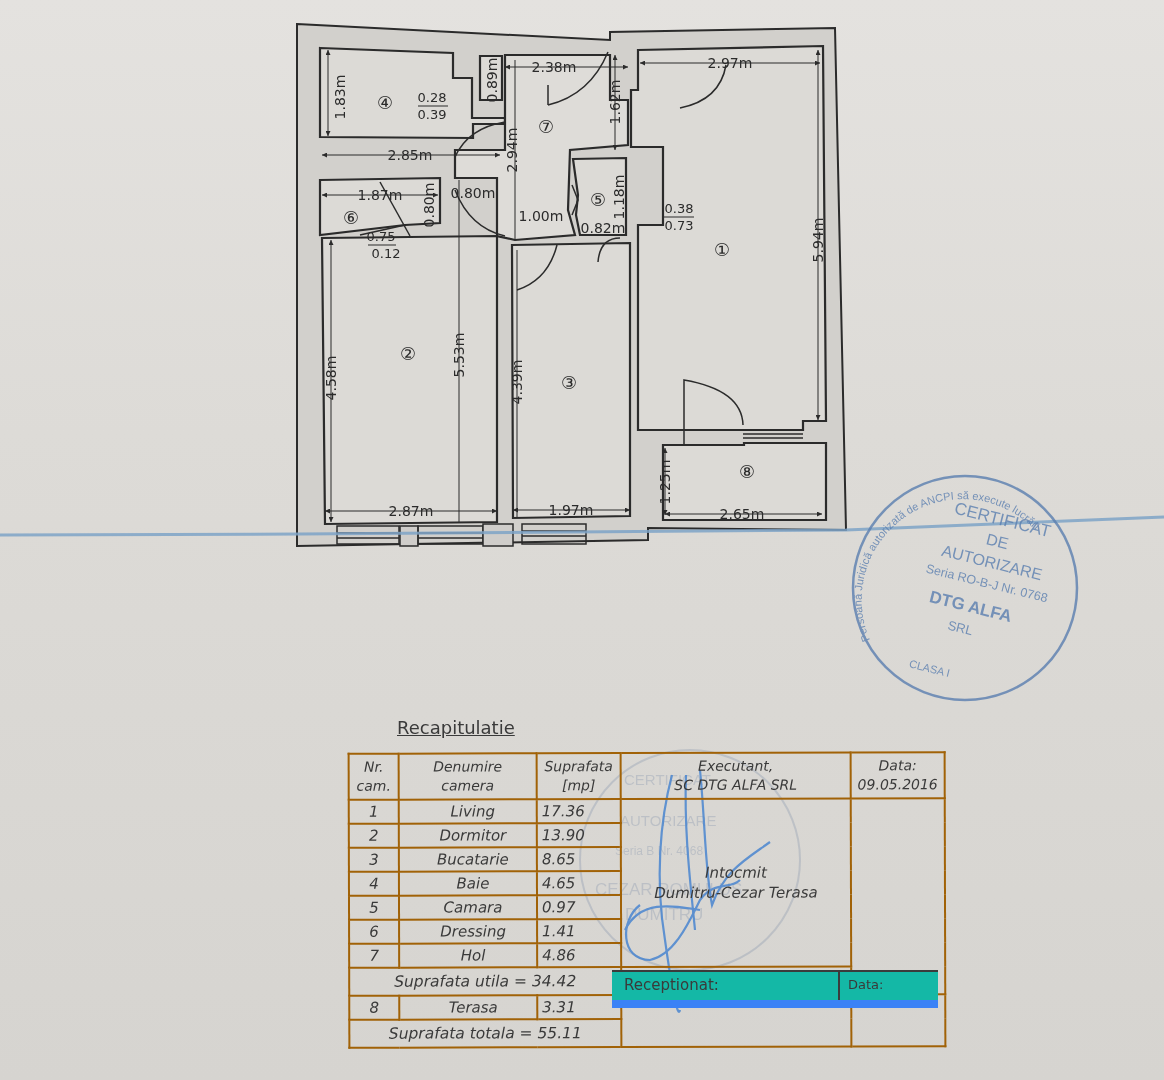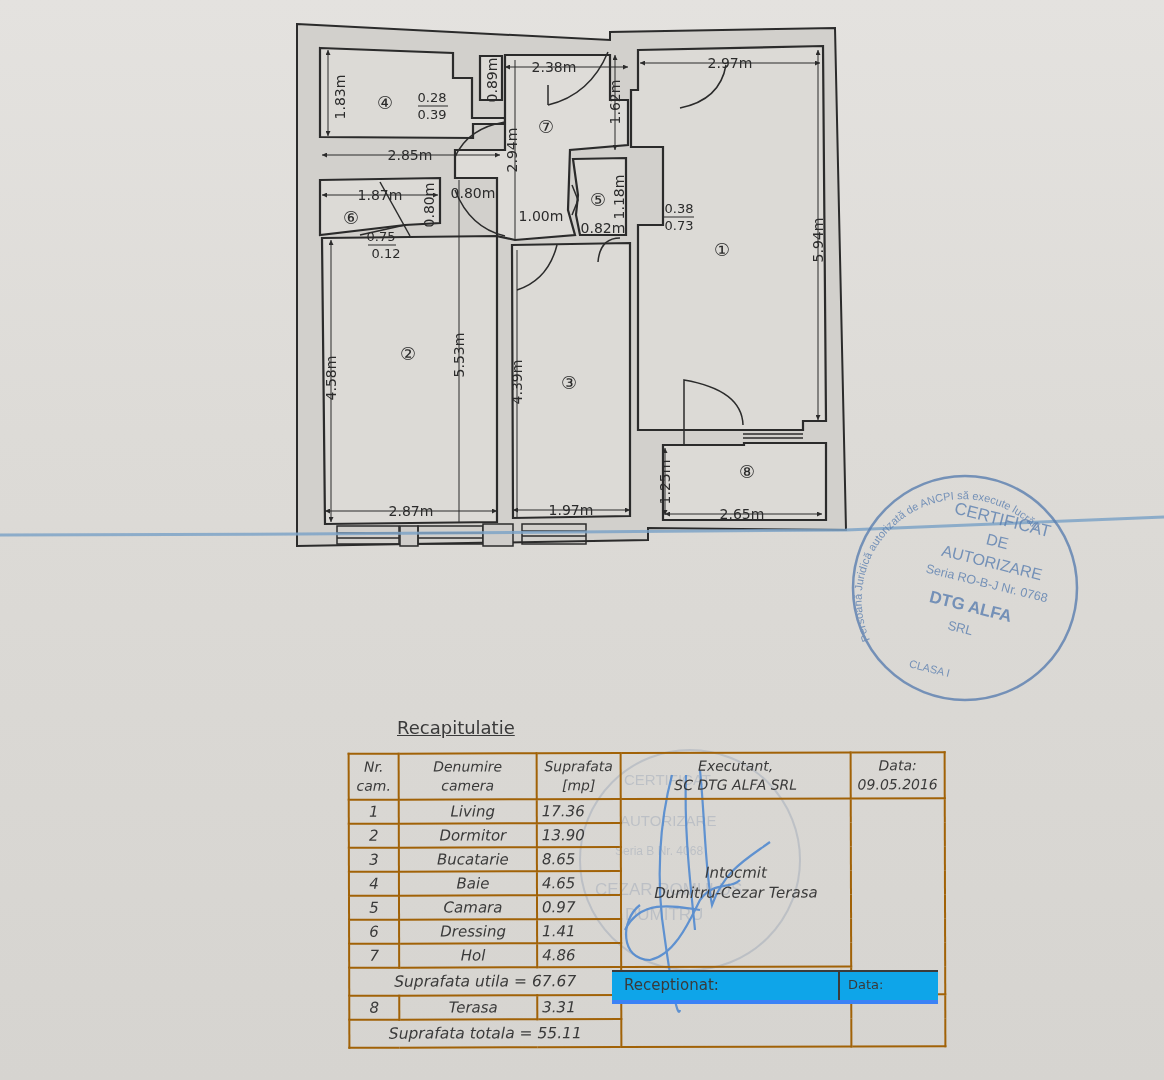--- a/index.html
+++ b/index.html
@@ -253,33 +253,33 @@
     <td class="c-nr">6</td>
     <td class="c-name">Dressing</td>
     <td class="c-area">1.41</td>
   </tr>
   <tr>
     <td class="c-nr">7</td>
     <td class="c-name">Hol</td>
     <td class="c-area">4.86</td>
   </tr>
   <tr>
-    <td class="sum" colspan="3" style="height:26px;">Suprafata utila = 67.67</td>
+    <td class="sum" colspan="3" style="height:26px;">Suprafata utila = 34.42</td>
 
   </tr>
   <tr>
     <td class="c-nr">8</td>
     <td class="c-name">Terasa</td>
     <td class="c-area">3.31</td>
     <td class="c-exec" rowspan="2"></td>
     <td class="c-date" rowspan="2"></td>
   </tr>
   <tr>
     <td class="sum" colspan="3" style="height:26px;margin-left:36px;">Suprafata totala = 55.11</td>
   </tr>
 </tbody>
   </table>
 
-<div style="position:absolute; left:612px; top:970px; width:326px; height:28px; border-top:2px solid #3b3b3b; border-bottom:4px solid #3b82f6; font-size:15px; color:#3a3a3a; background:#0ea5e9;">
+<div style="position:absolute; left:612px; top:970px; width:326px; height:28px; border-top:2px solid #3b3b3b; border-bottom:8px solid #3b82f6; font-size:15px; color:#3a3a3a; background:#14b8a6;">
   <span style="position:absolute; left:12px; top:4px;">Receptionat:</span>
   <span style="position:absolute; left:226px; top:-2px; width:2px; height:30px; background:#3b3b3b;"></span>
   <span style="position:absolute; left:236px; top:5px; font-size:13px;">Data:</span>
 </div>
 
 </body></html>

